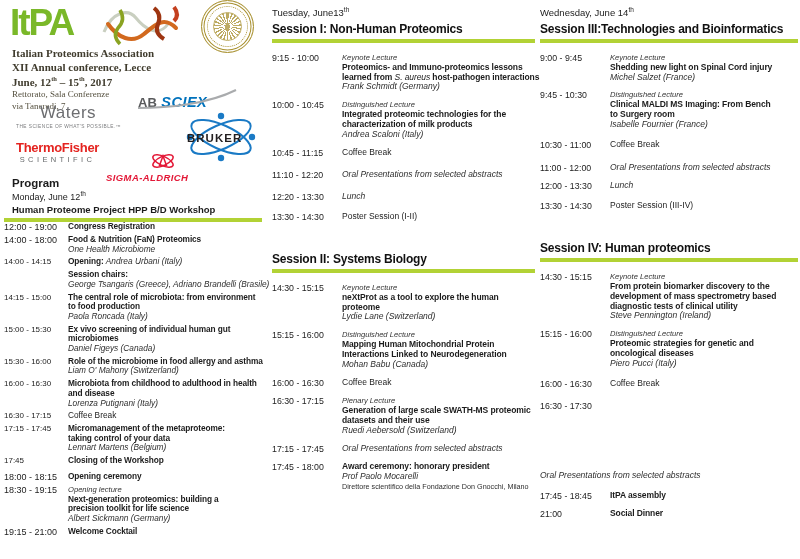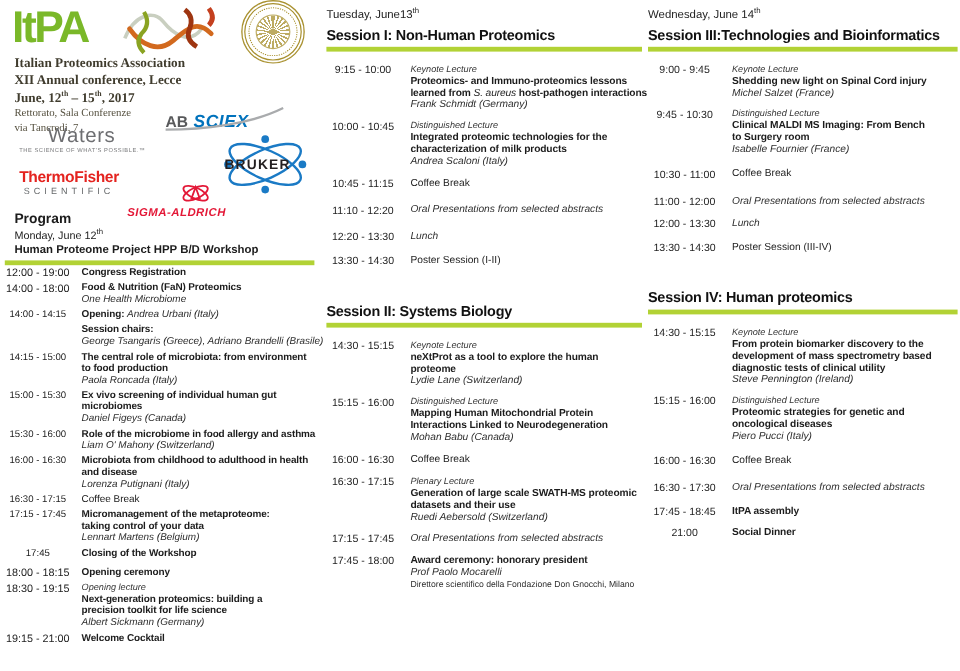--- a/index.html
+++ b/index.html
@@ -68,21 +68,21 @@
   
   .day-head { font-size: 9.5px; color: #222; margin-bottom: 4px; }
   .session-head { font-size: 12px; font-weight: bold; letter-spacing: -.2px; color: #111; }
   .session-block .greenline { margin-top: 3px; margin-bottom: 10px; }
   .mt-s2 { margin-top: 30px; }
   .mt-s4 { margin-top: 30px; }
 
   
   .entry { display: flex; margin-bottom: 8px; }
   .sched-left .entry { margin-bottom: 3px; }
-  .time { flex: 0 0 70px; text-align: center; padding-right: 9px;
+  .time { flex: 0 0 70px; text-align: left; padding-right: 9px;
     font-size: 8.8px; color: #222; white-space: nowrap; }
   .sched-left .time { flex-basis: 64px; font-size: 9px; }
   .sched-left .sub .time { font-size: 8px; }
   .content { min-width: 0; }
   .line { font-size: 8.5px; line-height: 1.17; white-space: nowrap; }
   .sched-left .line { font-size: 8.3px; }
   .s-b  { font-weight: bold; letter-spacing: -.1px; }
   .s-i  { font-style: italic; color: #2e2e2e; }
   .s-bi { font-weight: normal; font-style: italic; letter-spacing: -.1px; text-align: right; }
   .s-is { font-style: italic; font-size: 7.6px; color: #333; }
@@ -442,21 +442,21 @@
           <div class="line"><span class="s-b">oncological diseases</span></div>
           <div class="line"><span class="s-i">Piero Pucci (Italy)</span></div>
         </div>
       </div>
       <div class="entry" style="margin-top: 10px;">
         <div class="time">16:00 - 16:30</div>
         <div class="content">
           <div class="line"><span class="s-p">Coffee Break</span></div>
         </div>
       </div>
-      <div class="entry" style="margin-top: 12px;">
+      <div class="entry" style="margin-top: 12px; flex-direction: column;">
         <div class="time">16:30 - 17:30</div>
         <div class="content">
           <div class="line"><span class="s-i">Oral Presentations from selected abstracts</span></div>
         </div>
       </div>
       <div class="entry" style="margin-top: 10px;">
         <div class="time">17:45 - 18:45</div>
         <div class="content">
           <div class="line"><span class="s-b">ItPA assembly</span></div>
         </div>

